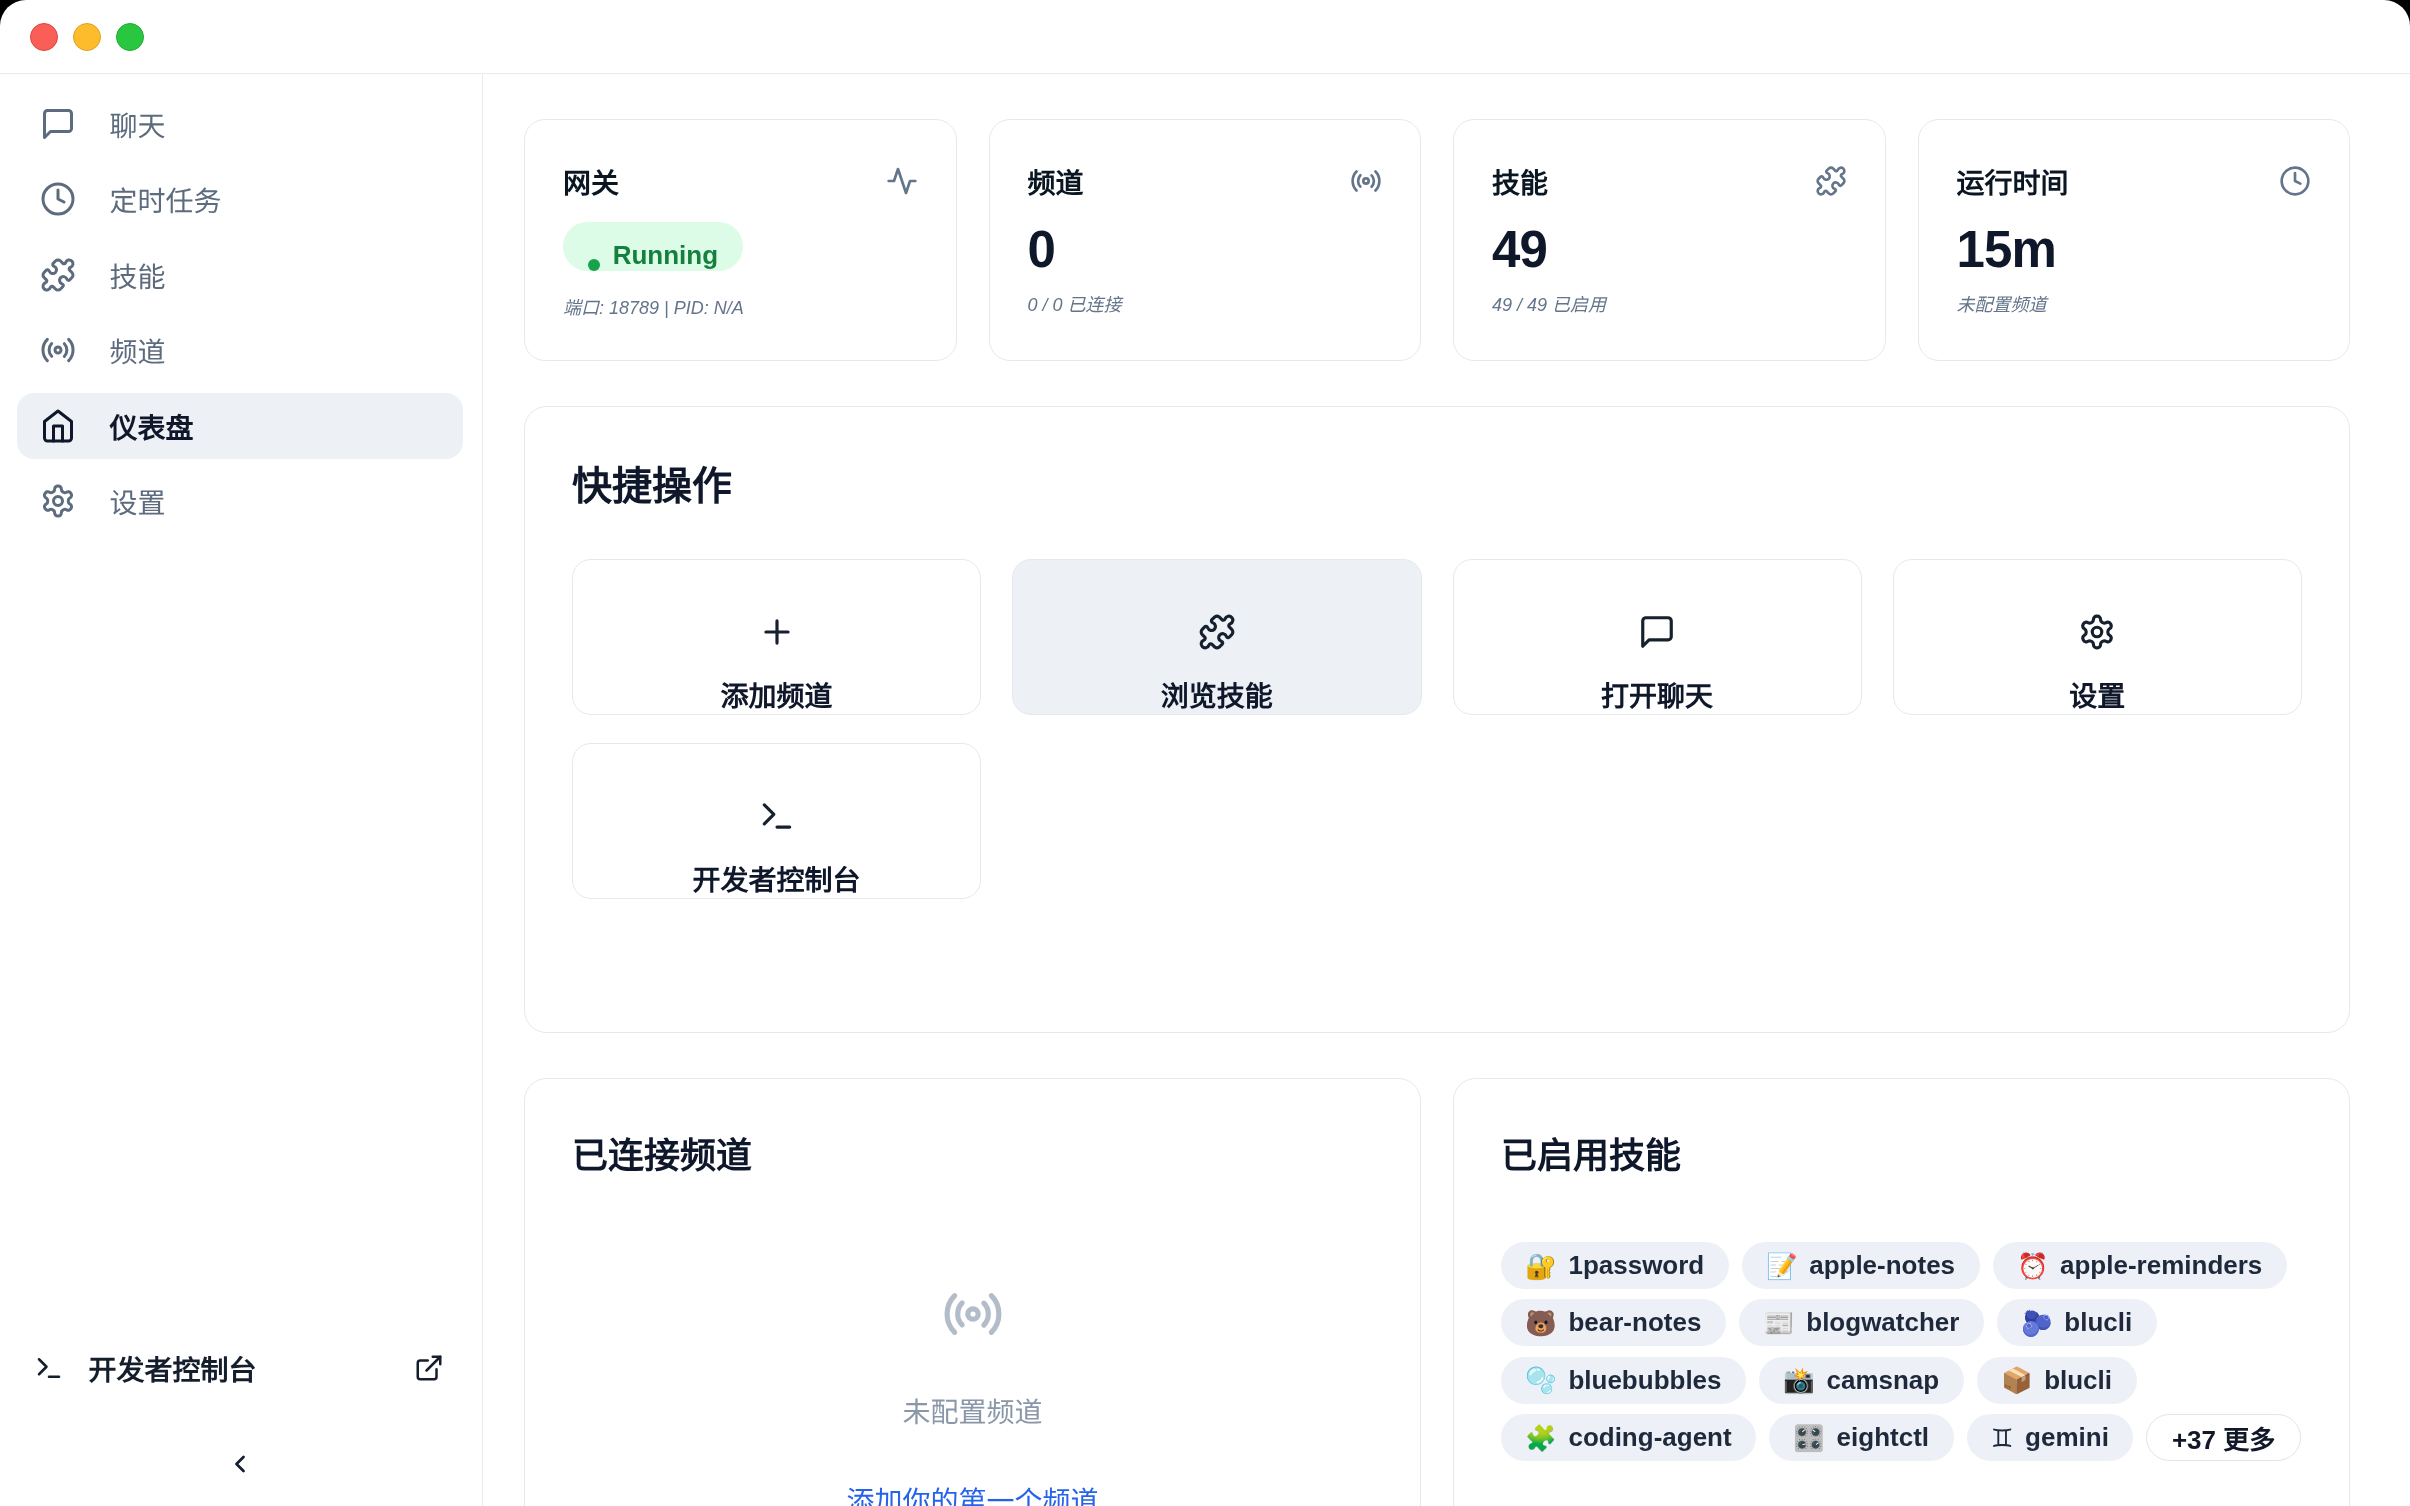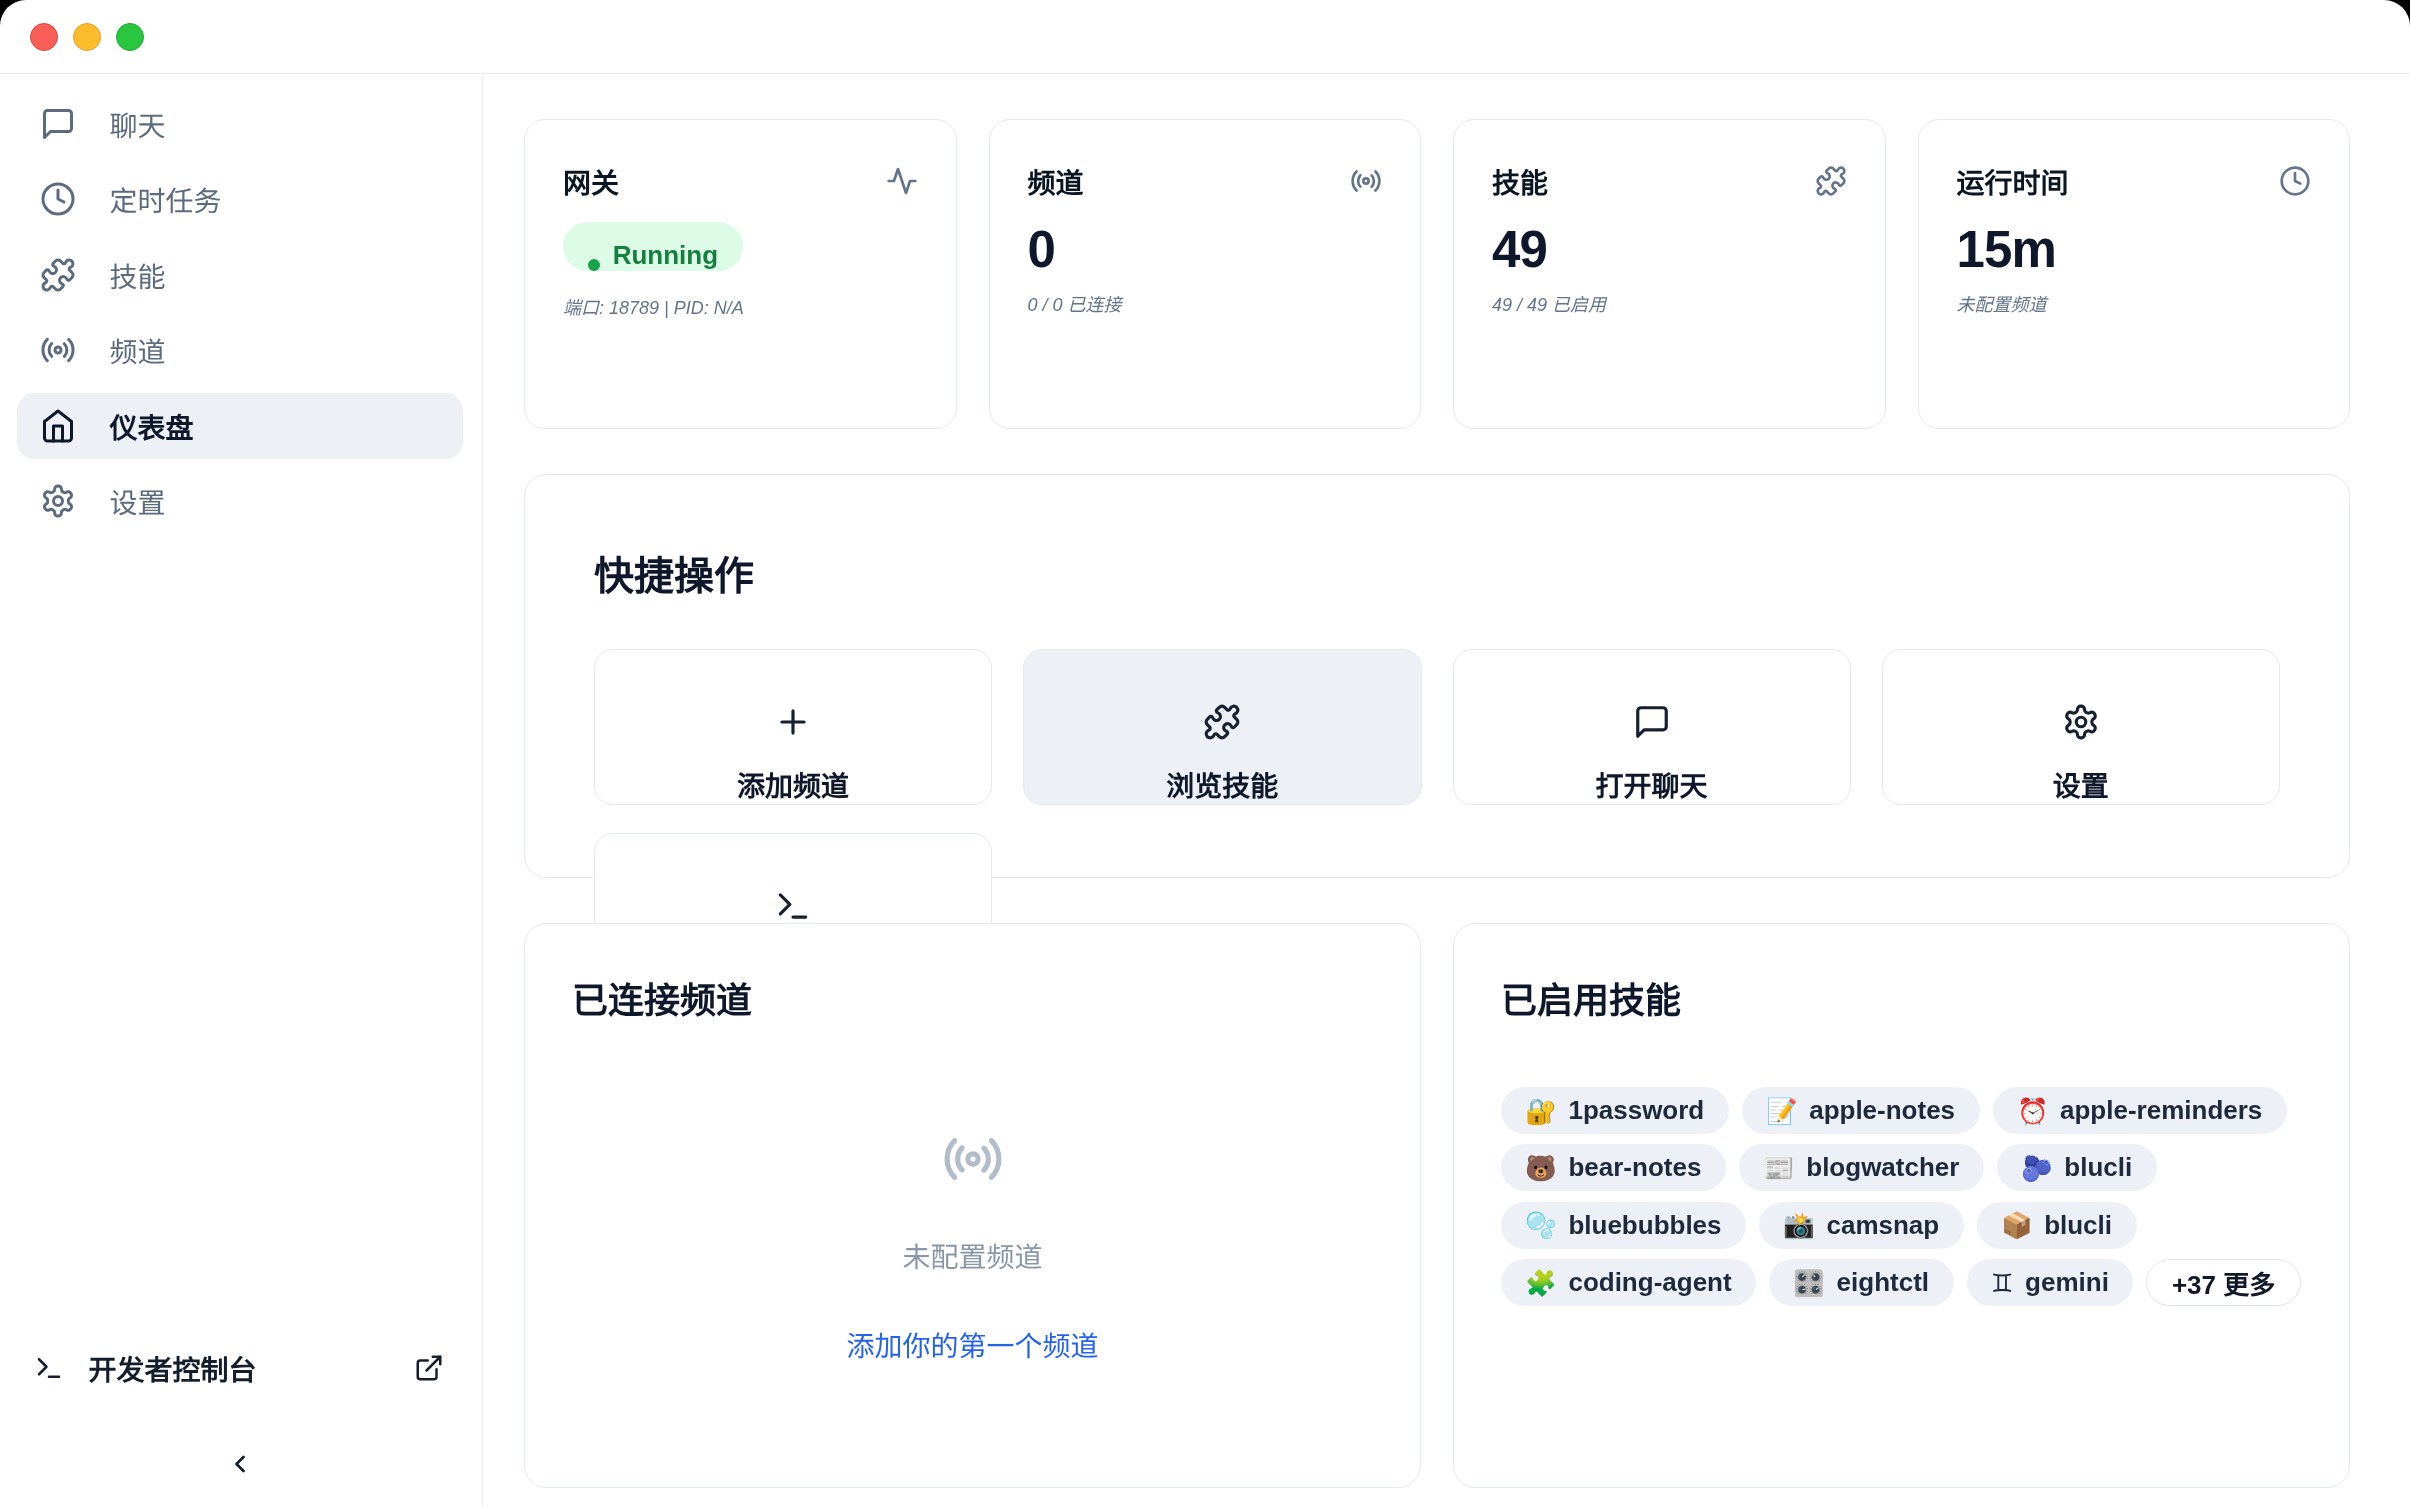--- a/index.html
+++ b/index.html
@@ -32,31 +32,31 @@
   .dev-row .icn{width:30px;height:30px;display:flex;}
   .dev-row .ext{margin-left:auto;}
   .collapse-btn{display:flex;justify-content:center;margin:62px 0 17px 0;}
   .collapse-btn .icn{width:28px;height:28px;display:flex;color:#16202e;cursor:pointer;}
   svg{width:100%;height:100%;}
   
   .main{flex:1;padding:45px 60px 0 41px;display:flex;flex-direction:column;gap:45px;overflow:hidden;}
   .card{background:#fff;border:1.4px solid var(--border);border-radius:21px;}
   
   .stats-row{display:flex;gap:32px;flex:none;}
-  .stat-card{flex:1;height:310px;padding:41px 38px;}
+  .stat-card{flex:1;height:242px;padding:41px 38px;}
   .stat-head{display:flex;align-items:center;justify-content:space-between;}
   .stat-title{font-size:28px;font-weight:600;color:#0b1623;}
   .stat-head .icn{width:32px;height:32px;color:var(--text-muted);display:flex;}
   .stat-badge{margin-top:21px;display:inline-flex;align-items:flex-end;gap:13px;background:var(--badge-bg);color:var(--badge-text);height:49px;padding:0 24.5px;border-radius:941px;font-size:26px;font-weight:700;}
   .stat-badge .dot{width:12.2px;height:12.2px;border-radius:50%;background:var(--badge-dot);}
   .stat-value{margin-top:19px;font-size:51px;font-weight:700;letter-spacing:-0.9px;color:var(--text-dark);}
   .stat-detail{margin-top:11.3px;font-size:18px;color:var(--text-muted);font-style:italic;}
   .gw-detail{margin-top:19px;}
   
-  .qa-card{height:404px;padding:69px;border-radius:22.6px;flex:none;}
+  .qa-card{height:627px;padding:47px;border-radius:22.6px;flex:none;}
   .qa-title{font-size:40px;font-weight:700;}
   .qa-sub{margin-top:15px;font-size:27px;color:var(--text-muted);}
   .qa-grid{margin-top:47px;display:grid;grid-template-columns:repeat(4,1fr);gap:28px 31px;}
   .qa-btn{height:156px;border:1.4px solid var(--border);border-radius:19px;background:#fff;display:flex;flex-direction:column;align-items:center;justify-content:flex-end;gap:22.6px;font-size:28px;font-weight:600;color:var(--text-dark);cursor:pointer;font-family:inherit;}
   .qa-btn .icn{width:38px;height:38px;display:flex;color:#16202e;}
   .qa-btn.highlighted{background:var(--hover-bg);}
   
   .bottom-row{display:flex;gap:32px;flex:none;}
   .panel{flex:1;height:565px;padding:47px;border-radius:22.6px;}
   .panel-title{font-size:36px;font-weight:700;}

